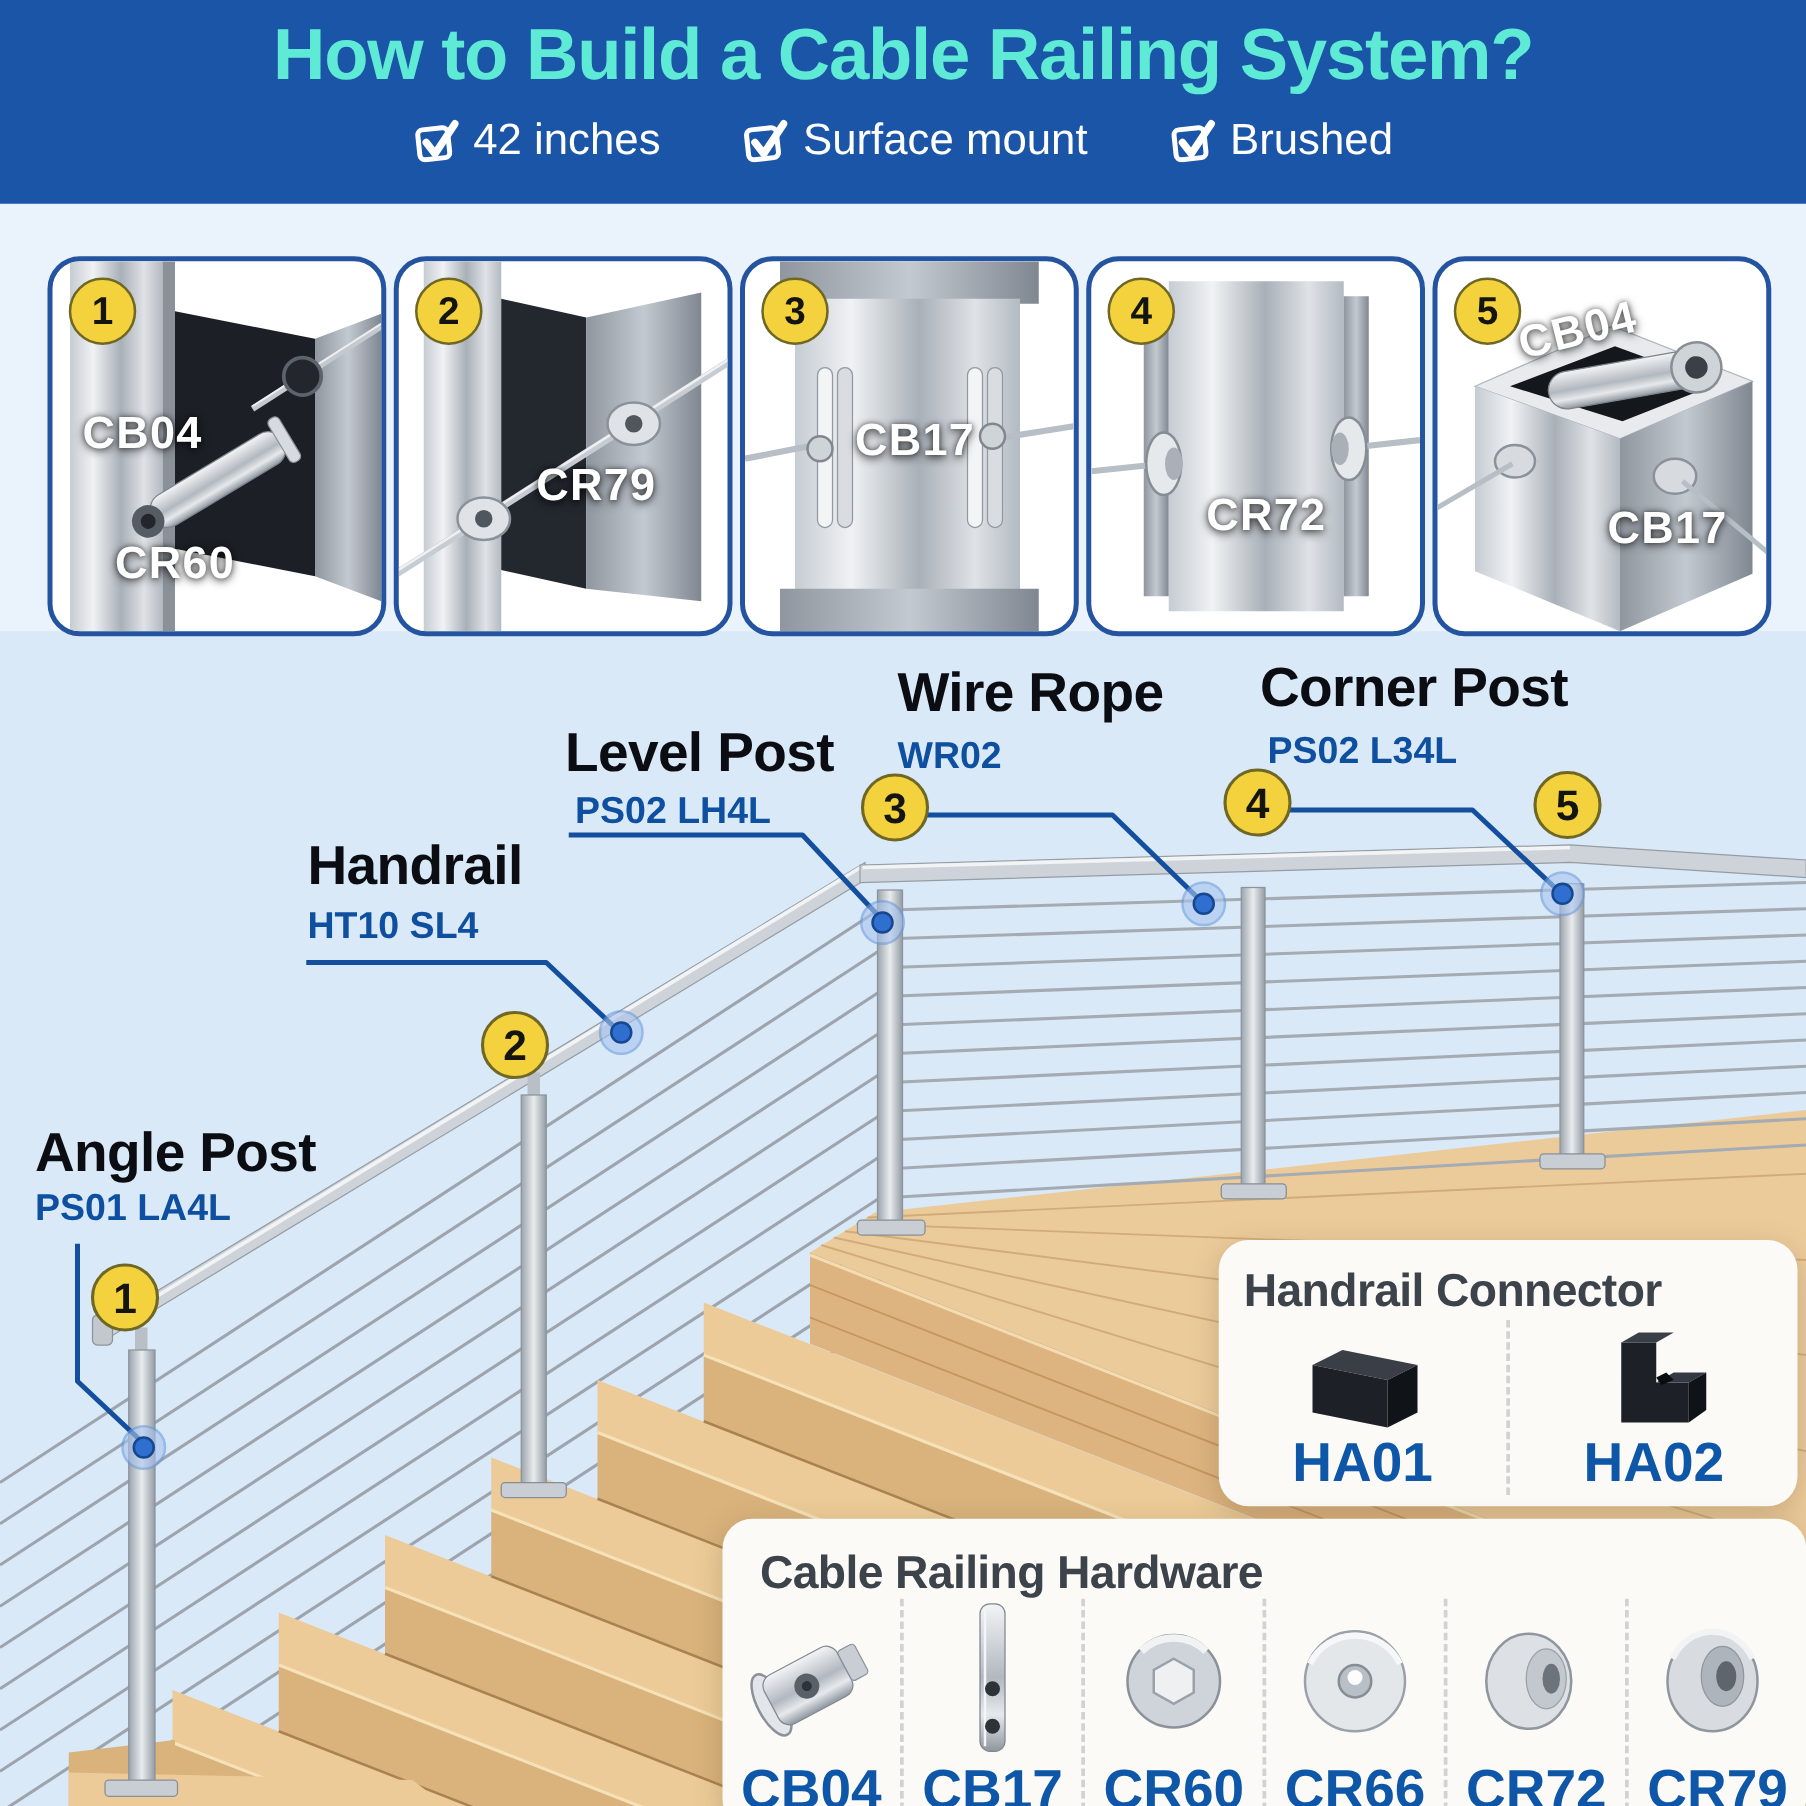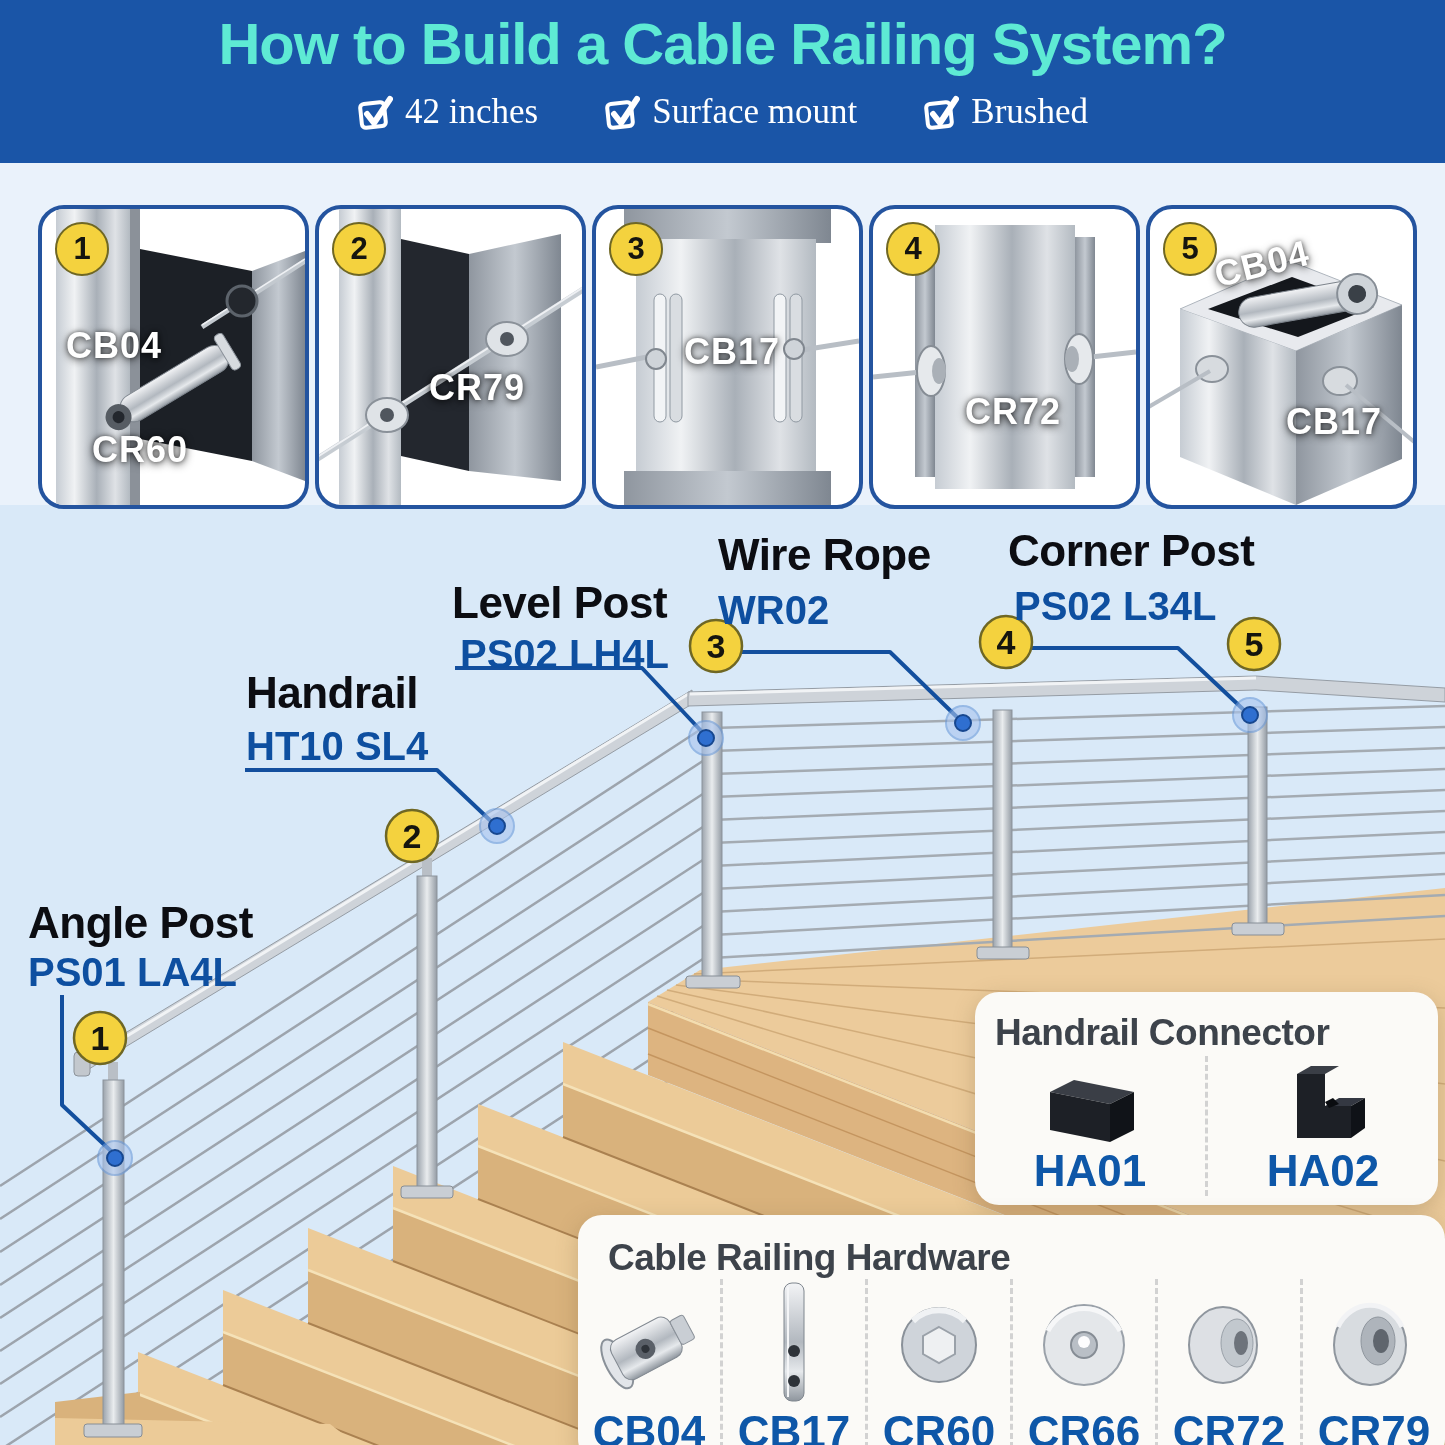--- a/index.html
+++ b/index.html
@@ -7,36 +7,36 @@
          background:#e9f2fb;font-family:"Liberation Sans",sans-serif;}
   svg{display:block;}
 
   
   .header{position:absolute;left:0;top:0;width:1445px;height:163px;background:#1a55a7;z-index:6;}
   .header-title{margin:0;padding-top:10px;text-align:center;color:#5eead4;
                 font-size:58px;font-weight:700;letter-spacing:-1px;}
   .check-row{position:absolute;left:0;top:92px;width:100%;display:flex;
              justify-content:center;gap:66px;align-items:center;}
   .check-item{display:flex;align-items:center;gap:12px;color:#fff;
-              font-size:35px;font-weight:500;font-family:Liberation Serif, serif;}
+              font-size:35px;font-weight:500;}
 
   
   .panel{position:absolute;top:205px;width:263px;height:296px;background:#fff;
          border:4px solid #24549f;border-radius:26px;overflow:hidden;z-index:6;}
   .panel-art{position:absolute;left:0;top:0;width:100%;height:100%;}
   .pnum{position:absolute;left:13px;top:13px;width:50px;height:50px;border-radius:50%;
         background:#f4d23e;border:2px solid #6f6724;color:#15150f;
         font-size:31px;font-weight:700;display:flex;align-items:center;justify-content:center;}
   .plabel{position:absolute;color:#fff;font-size:36px;font-weight:700;letter-spacing:1px;
           text-shadow:0 2px 8px rgba(0,0,0,.7),0 0 4px rgba(0,0,0,.45);}
 
   
   .co{position:absolute;z-index:3;white-space:nowrap;}
   .co-name{font-size:44px;font-weight:800;color:#0c0d12;letter-spacing:-.5px;}
-  .co-code{font-size:40px;font-weight:700;color:#0e4fa0;}
+  .co-code{font-size:30px;font-weight:700;color:#0e4fa0;}
 
   
   .card{position:absolute;background:#fbfaf7;border-radius:24px;z-index:5;
         box-shadow:0 6px 22px rgba(110,90,55,.28);}
   .card-title{font-size:37px;font-weight:700;color:#3d434b;letter-spacing:-.5px;}
   .card-ha{left:975px;top:992px;width:463px;height:213px;}
   .card-ha .card-title{margin:20px 0 0 20px;}
   .ha-items{display:flex;margin-top:2px;}
   .ha-item{flex:1;display:flex;flex-direction:column;align-items:center;}
   .ha-item + .ha-item{border-left:3px dashed #d2d2d2;}

